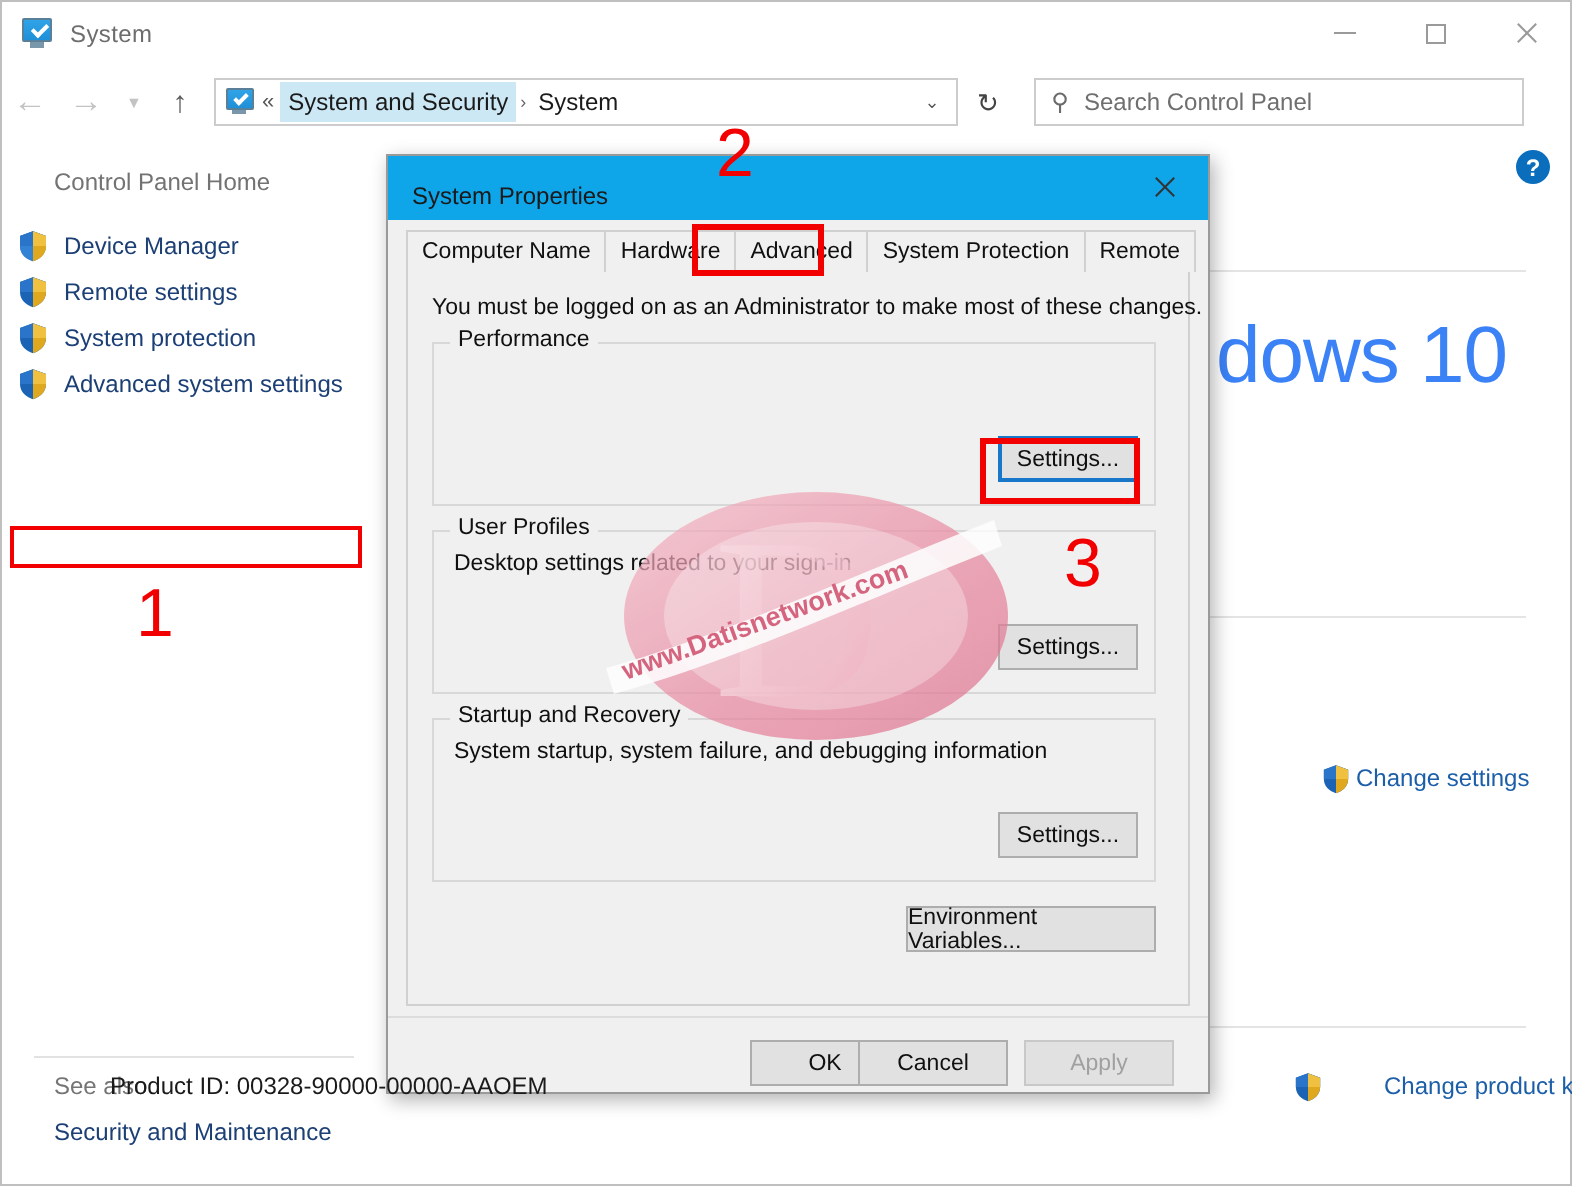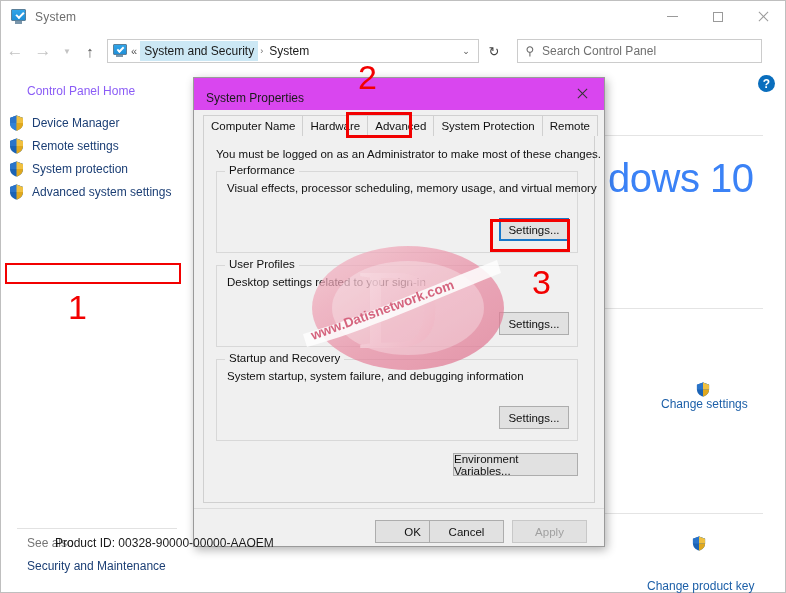--- a/index.html
+++ b/index.html
@@ -113,21 +113,21 @@
   
   .content {
     position: absolute; left: 0; top: 69px; width: 784px; height: 522px;
     background: #ffffff;
   }
   .sidebar {
     position: absolute; left: 0; top: 0; width: 192px; height: 522px;
     background: #ffffff;
   }
   .cp-home {
-    font-size: 12px; color: #8b5cf6; padding: 14px 0 0 26px;
+    font-size: 12px; color: #737373; padding: 14px 0 0 26px;
   }
   .side-list { margin-top: 13px; }
   .side-item {
     display: flex; align-items: center; height: 23px; padding-left: 8px;
     position: relative;
   }
   .shield {
     width: 15px; height: 16px; flex: none; margin-right: 8px; position: relative;
   }
   .shield svg { display: block; }
@@ -172,34 +172,34 @@
   .win10-brand {
     position: absolute; left: 415px; top: 86px;
     font-size: 40px; color: #3b82f6; font-weight: 300;
     letter-spacing: -0.5px; white-space: nowrap;
   }
   .sys-text {
     position: absolute; font-size: 12px; color: #1a1a1a; white-space: nowrap;
   }
   .link-blue {
     position: absolute; font-size: 12px; color: #1c5fa8; white-space: nowrap;
-    display: flex; align-items: center; flex-direction: column;
+    display: flex; align-items: flex-start;
   }
   .link-blue .shield { margin-right: 3px; width: 14px; height: 15px;}
 
   
   .dialog {
     position: absolute; left: 192px; top: 76px; width: 412px; height: 470px;
     background: #f0f0f0;
     border: 1px solid #9a9a9a;
     box-shadow: 2px 3px 9px rgba(0,0,0,0.30);
   }
   .dlg-title {
     height: 40px; display: flex; align-items: center;
-    background: #d946ef;
+    background: #0ea5e9;
   }
   .dlg-title-text {
     font-size: 12px; color: #1a1a1a; margin-left: 12px;
   }
   .dlg-close {
     position: absolute; right: 0; top: 0; width: 44px; height: 31px;
     display: flex; align-items: center; justify-content: center;
     color: #333;
   }
   .dlg-close .glyph-close:before, .dlg-close .glyph-close:after { background:#333; }
@@ -446,21 +446,20 @@
         <div class="tab">Hardware</div>
         <div class="tab active">Advanced</div>
         <div class="tab">System Protection</div>
         <div class="tab">Remote</div>
       </div>
 
       <div class="admin-note">You must be logged on as an Administrator to make most of these changes.</div>
 
       <div class="groupbox" style="left:22px; top:61px; width:362px; height:82px;">
         <span class="group-legend">Performance</span>
-        <span class="group-desc">Visual effects, processor scheduling, memory usage, and virtual memory</span>
         <div class="btn focusring" style="right:8px; top:46px; width:70px;">Settings...</div>
       </div>
 
       <div class="groupbox" style="left:22px; top:155px; width:362px; height:82px;padding-left:28px;">
         <span class="group-legend">User Profiles</span>
         <span class="group-desc">Desktop settings related to your sign-in</span>
         <div class="btn" style="right:8px; top:46px; width:70px;">Settings...</div>
       </div>
 
       <div class="groupbox" style="left:22px; top:249px; width:362px; height:82px;">

